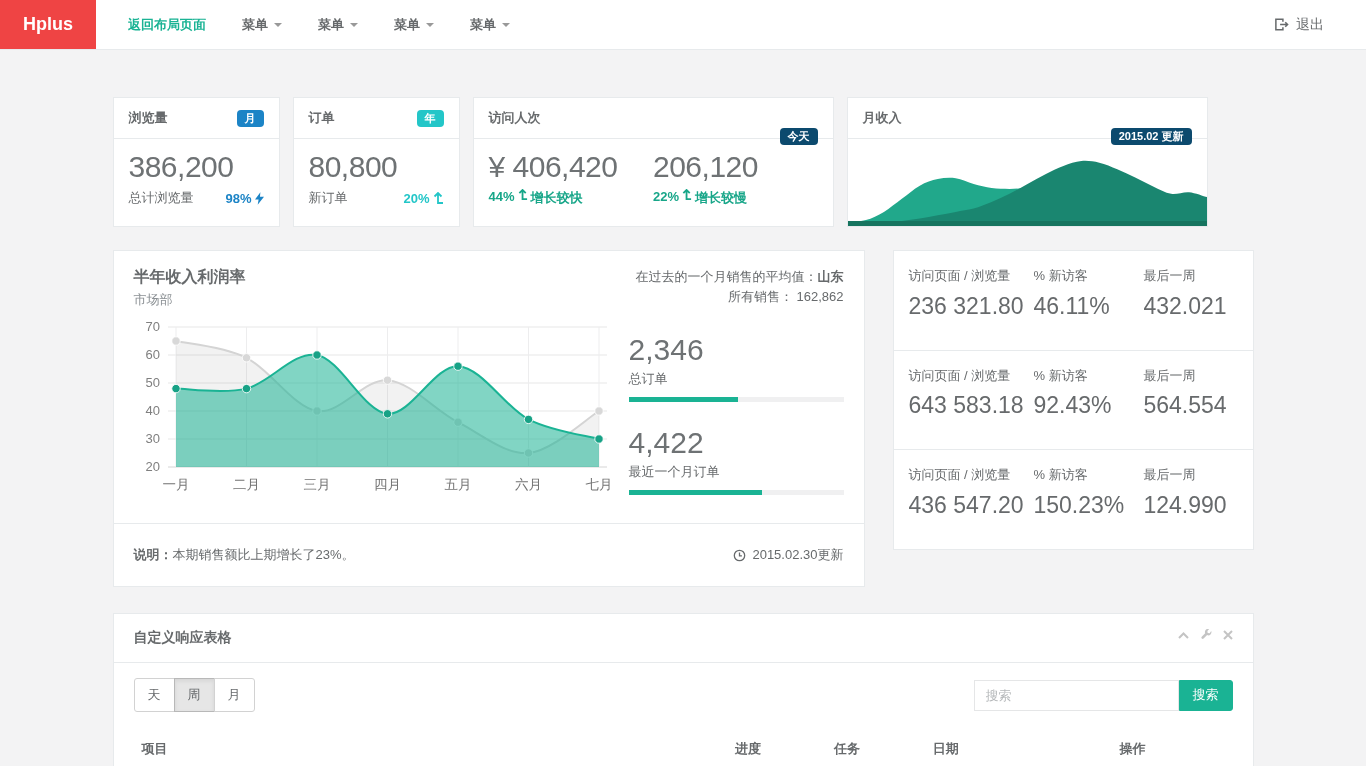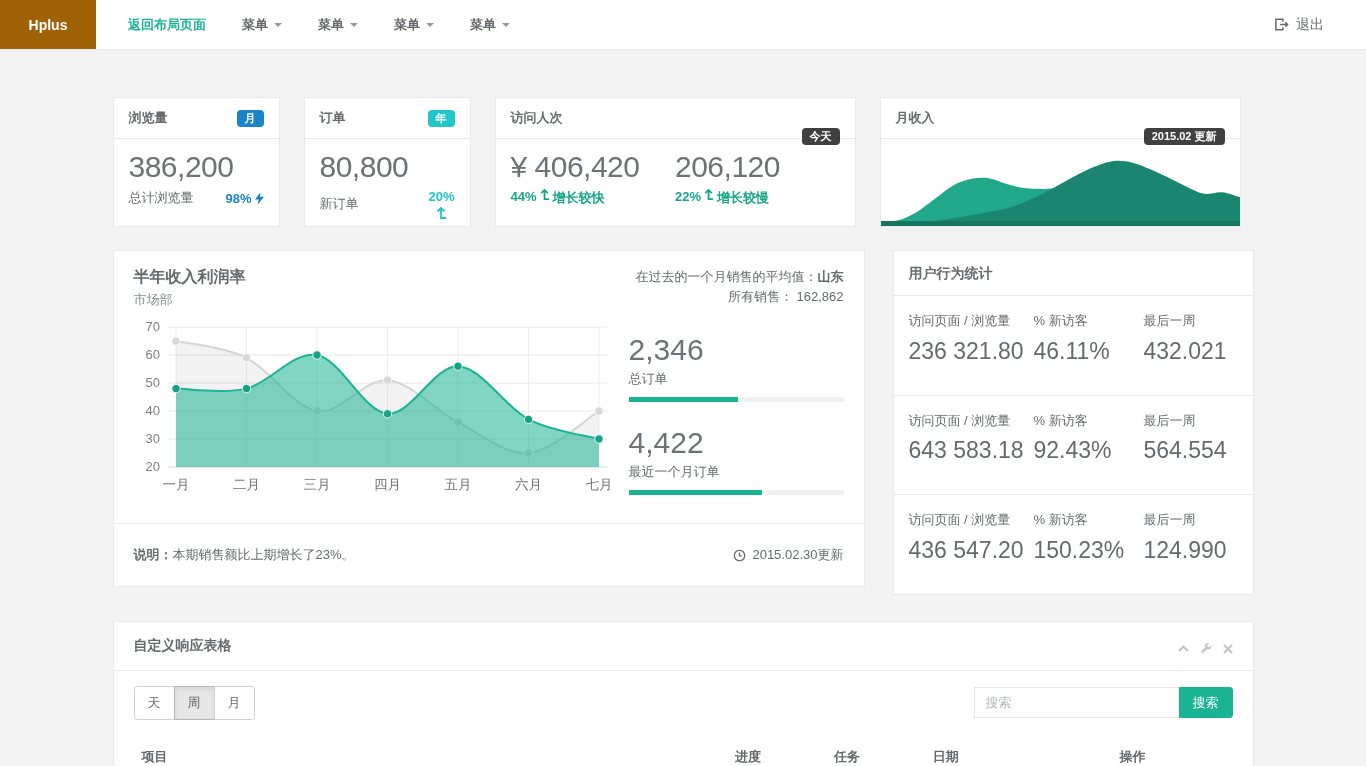--- a/index.html
+++ b/index.html
@@ -4,41 +4,41 @@
 <style>
   * { box-sizing: border-box; }
   html,body { margin:0; padding:0; }
   body {
     width:1366px; height:766px; overflow:hidden;
     background:#f3f3f4; color:#676a6c;
     font-family:"Liberation Sans","DejaVu Sans",sans-serif; font-size:13px;
   }
   
   .navbar { height:50px; background:#fff; border-bottom:1px solid #e7eaec; display:flex; align-items:stretch; }
-  .brand { width:96px; background:#a16207; color:#fff; font-size:14px; font-weight:bold; display:flex; align-items:center; justify-content:center; }
+  .brand { width:96px; background:#ef4444; color:#fff; font-size:18px; font-weight:bold; display:flex; align-items:center; justify-content:center; }
   .nav-item { display:flex; align-items:center; padding:0 18px; font-weight:bold; color:#676a6c; cursor:pointer; gap:6px; }
   .back-link { color:#1ab394; margin-left:14px; padding:17px 18px; }
   .caret { width:0; height:0; border-left:4px solid transparent; border-right:4px solid transparent; border-top:4px solid #999; }
   .logout { margin-left:auto; margin-right:24px; font-weight:normal; font-size:14px; gap:7px; }
   
   .content { width:1141px; margin:0 auto; }
-  .row1 { margin-top:47px; display:flex; gap:24px; }
+  .row1 { margin-top:47px; display:flex; gap:13px; }
   .row2 { margin-top:23px; display:flex; gap:28px; align-items:flex-start; }
   .panel, .stat-card { background:#fff; border:1px solid #e7eaec; }
   
   .stat-card { height:130px; }
   .sc-small { width:167px; } .sc-wide { width:361px; }
   .stat-title { display:flex; justify-content:space-between; align-items:center; padding:10px 15px; border-bottom:1px solid #e7eaec; font-weight:bold; font-size:13px; height:41px; }
   .badge { color:#fff; font-size:11px; font-weight:bold; padding:3px 8px; border-radius:4px; line-height:1; }
-  .badge-blue { background:#1c84c6; } .badge-cyan { background:#23c6c8; } .badge-green { background:#404040;margin-top:36px; }
+  .badge-blue { background:#1c84c6; } .badge-cyan { background:#23c6c8; } .badge-green { background:#0c4a6e;margin-top:36px; }
   .stat-body { padding:11px 15px 0; }
   .stat-value { font-size:30px; font-weight:300; color:#6e7274; letter-spacing:-0.5px; }
   .stat-foot { display:flex; justify-content:space-between; align-items:center; margin-top:5px; font-size:13px; }
   .pct-blue { color:#1c84c6; font-weight:bold; display:flex; align-items:center; gap:3px; }
-  .pct-cyan { color:#23c6c8; font-weight:bold; display:flex; align-items:center; gap:3px;flex-direction:column; }
+  .pct-cyan { color:#23c6c8; font-weight:bold; display:flex; align-items:center; gap:3px; }
   .pct-green { color:#18a689; font-weight:bold; display:flex; align-items:flex-start; gap:3px; margin-top:5px; }
   .two-col { display:flex; }
   .two-col .half { width:50%; }
   .mini-chart-body { padding:0; height:87px; position:relative; overflow:hidden; }
   .mini-chart-body svg { position:absolute; left:0; bottom:0; display:block; }
   
   .main-panel { width:752px; }
   .mp-head { display:flex; justify-content:space-between; padding:16px 20px 0; }
   .mp-title { font-size:16px; font-weight:bold; color:#676a6c; }
   .mp-sub { font-size:13px; color:#8b9094; margin-top:3px; }
@@ -54,21 +54,21 @@
   .upd { display:flex; align-items:center; gap:6px; }
   
   .stats-panel { width:361px; }
   .sp-head { padding:14px 15px; border-bottom:1px solid #e7eaec; font-weight:bold; font-size:14px; height:45px; }
   .sp-row { display:grid; grid-template-columns:125px 110px 1fr; padding:15px 15px 30px; border-bottom:1px solid #e7eaec; }
   .sp-row:last-child { border-bottom:none; }
   .sp-label { font-size:13px; color:#676a6c; max-width:102px; line-height:1.5; }
   .sp-value { font-size:23px; color:#676a6c; margin-top:7px; }
   
   .table-panel { margin-top:26px; }
-  .tp-head { display:flex; justify-content:space-between; align-items:flex-end; padding:15px 20px; border-bottom:1px solid #e7eaec; }
+  .tp-head { display:flex; justify-content:space-between; align-items:flex-start; padding:15px 20px; border-bottom:1px solid #e7eaec; }
   .tp-title { font-weight:bold; font-size:14px; }
   .tp-tools { display:flex; align-items:center; gap:11px; color:#c4c4c4; }
   .tp-tools span { cursor:pointer; display:flex; }
   .tp-body { padding:15px 20px; }
   .tp-controls { display:flex; justify-content:space-between; align-items:center; }
   .btn-group { display:inline-flex; }
   .btn { padding:7px 13px; background:#fff; border:1px solid #d2d2d2; font-size:13px; color:#676a6c; cursor:pointer; margin-left:-1px; font-family:inherit; }
   .btn:first-child { border-radius:3px 0 0 3px; margin-left:0; }
   .btn:last-child { border-radius:0 3px 3px 0; }
   .btn.active { background:#e6e6e6; border-color:#b8b8b8; box-shadow:inset 0 2px 4px rgba(0,0,0,.08); }
@@ -289,21 +289,20 @@
                 <circle cx="7" cy="7" r="5.6"></circle>
                 <path d="M7 3.8V7.3H9.6"></path>
               </svg>
             </span>
           <span>2015.02.30更新</span>
         </div>
       </div>
     </div>
 
     <div class="panel stats-panel">
-      <div class="sp-head">用户行为统计</div>
 
       <div class="sp-row">
         <div>
             <div class="sp-label">访问页面 / 浏览量</div>
             <div class="sp-value">236 321.80</div>
           </div>
         <div>
             <div class="sp-label">% 新访客</div>
             <div class="sp-value">46.11%</div>
           </div>

